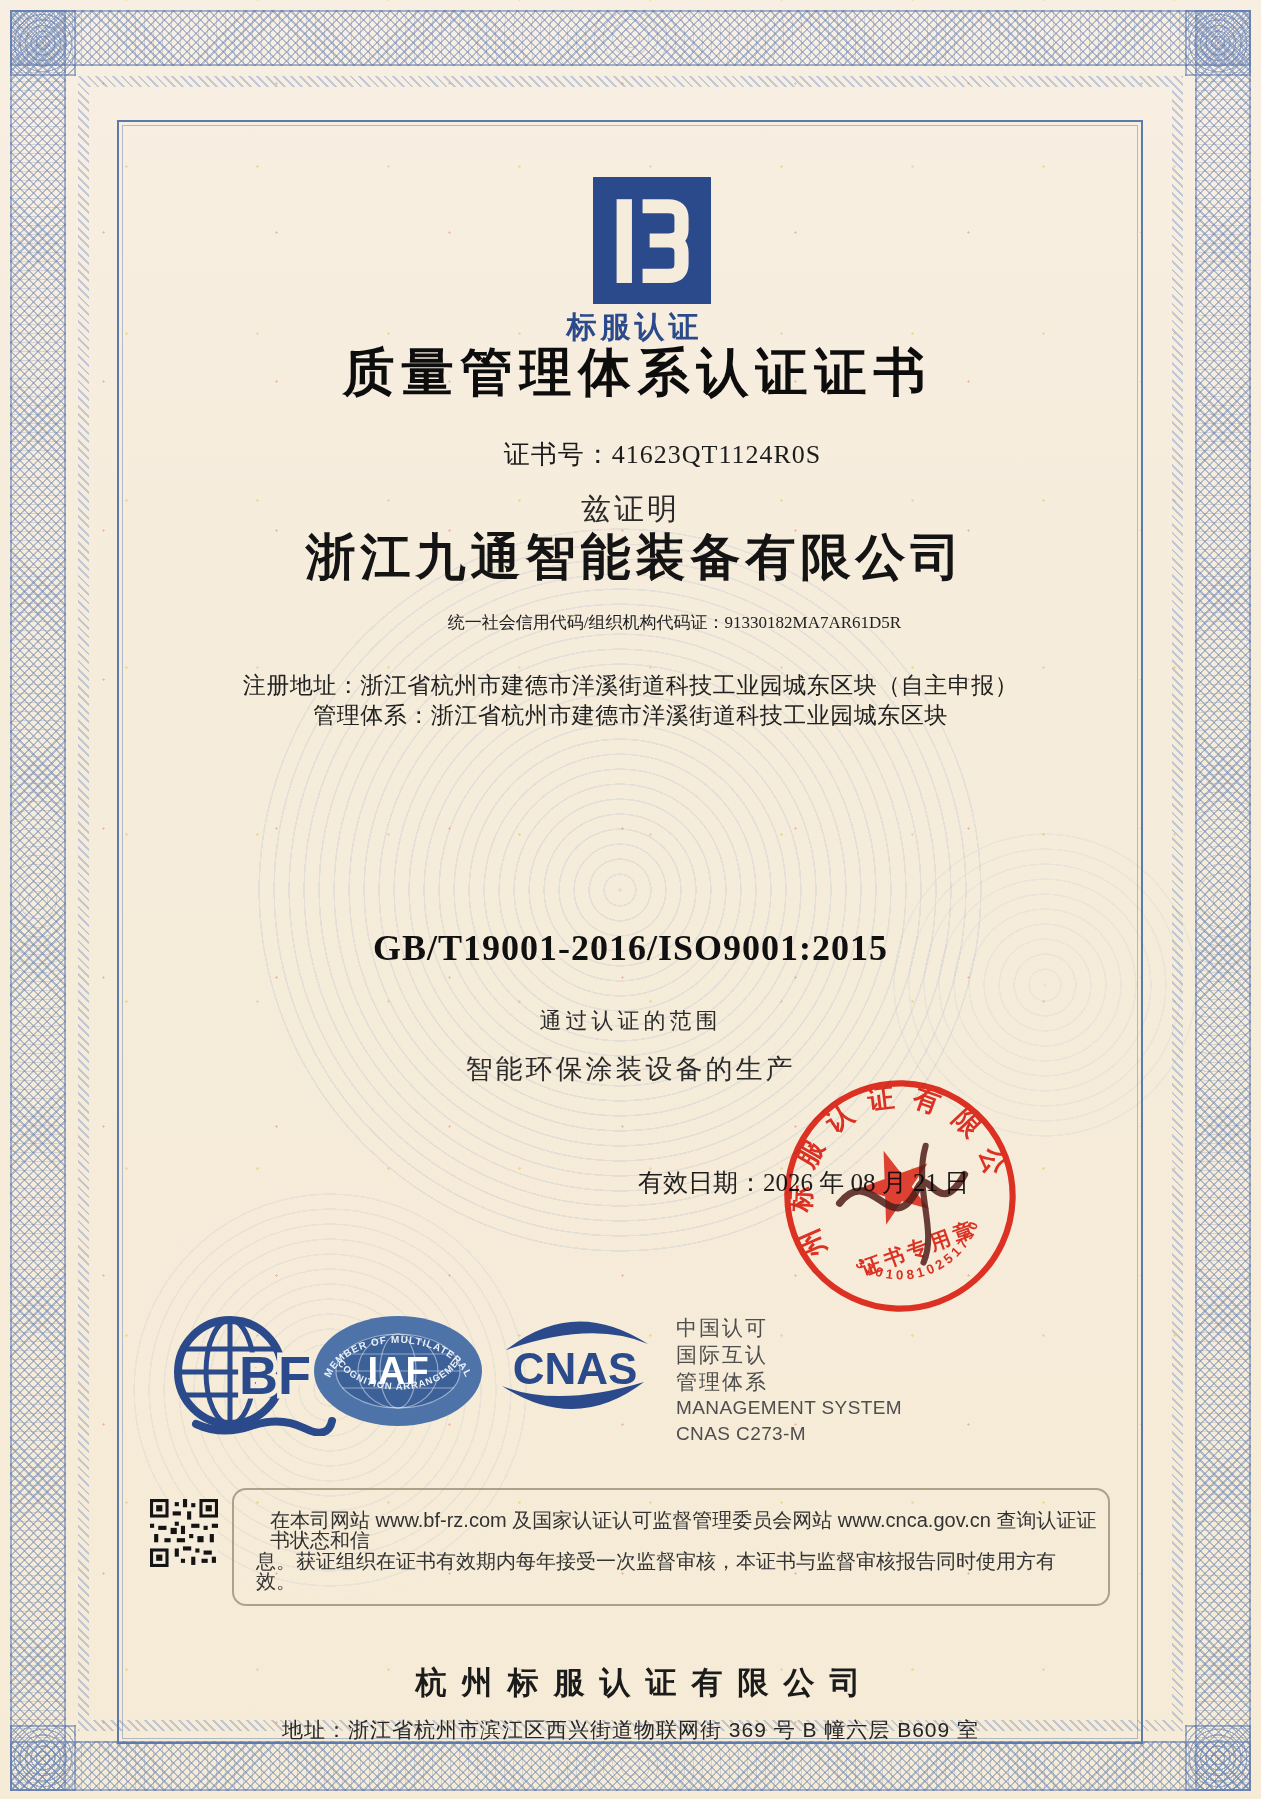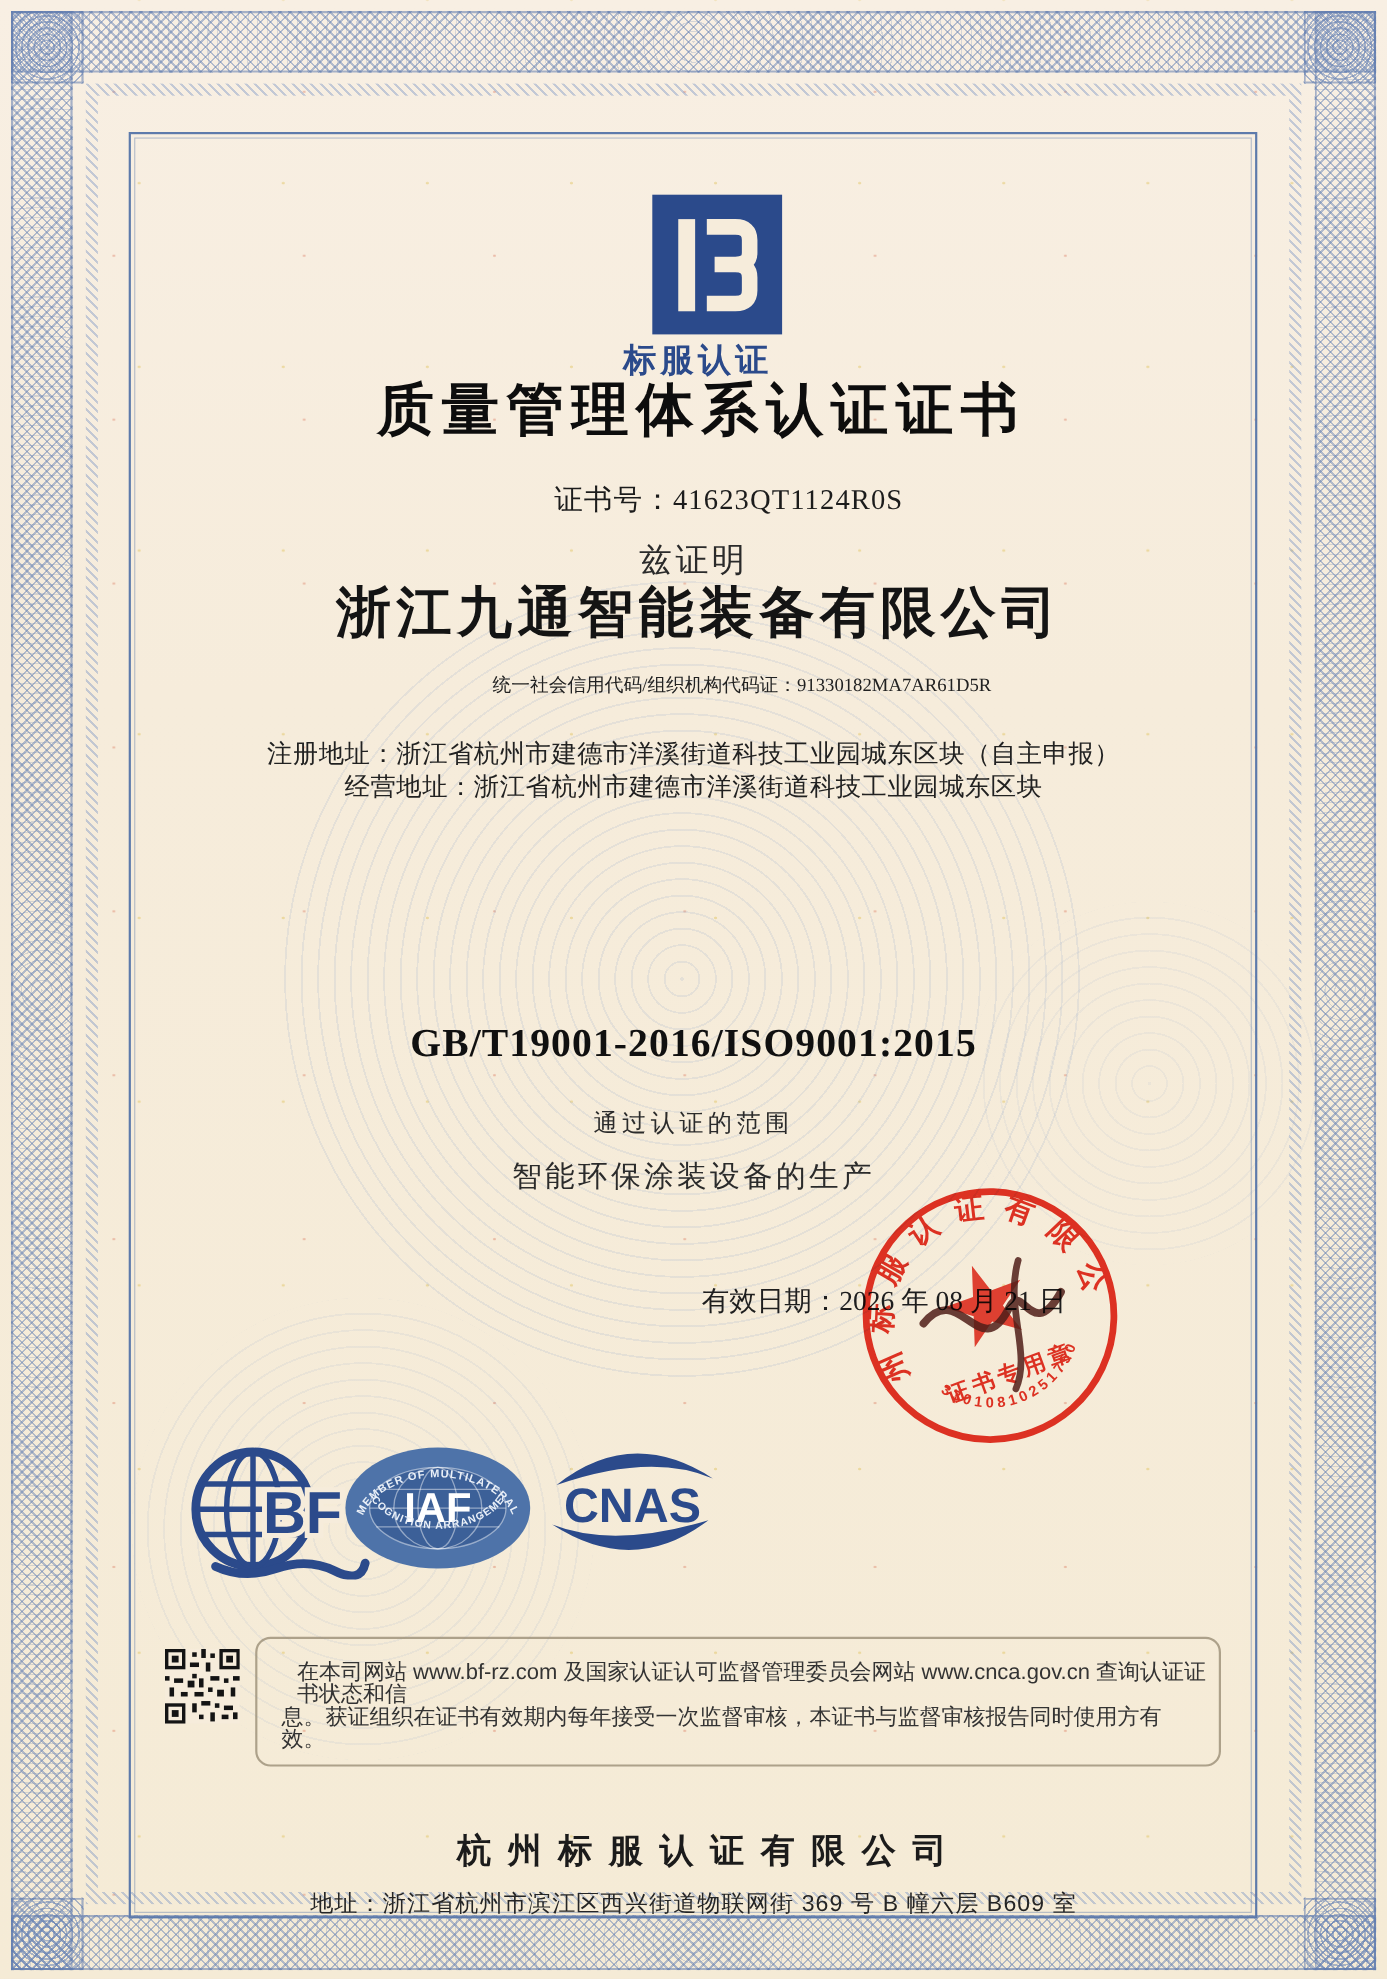--- a/index.html
+++ b/index.html
@@ -113,21 +113,21 @@
     </svg>
   </div>
   <div class="abs center logo-caption">标服认证</div>
 
   <div class="abs center title">质量管理体系认证证书</div>
   <div class="abs center cert-no serif">证书号：41623QT1124R0S</div>
   <div class="abs center hereby">兹证明</div>
   <div class="abs center company">浙江九通智能装备有限公司</div>
   <div class="abs center credit serif">统一社会信用代码/组织机构代码证：91330182MA7AR61D5R</div>
   <div class="abs center addr1 serif">注册地址：浙江省杭州市建德市洋溪街道科技工业园城东区块（自主申报）</div>
-  <div class="abs center addr2 serif">经营地址：浙江省杭州市建德市洋溪街道科技工业园城东区块</div>
+  <div class="abs center addr2 serif">管理体系：浙江省杭州市建德市洋溪街道科技工业园城东区块</div>
 
   <div class="abs center std-value serif">GB/T19001-2016/ISO9001:2015</div>
   <div class="abs center scope-heading serif">通过认证的范围</div>
   <div class="abs center scope-value serif">智能环保涂装设备的生产</div>
 
   <div class="abs date valid serif">有效日期：2026 年 08 月 21 日</div>
 
   <svg class="logo-svg bf-logo" viewBox="0 0 182 126">
     <circle cx="74" cy="62" r="52" fill="none" stroke="#2b4a8b" stroke-width="8"></circle>
     <ellipse cx="74" cy="62" rx="24" ry="52" fill="none" stroke="#2b4a8b" stroke-width="5"></ellipse>
@@ -162,20 +162,27 @@
       <textPath href="#iafBot" startOffset="50%" text-anchor="middle">RECOGNITION ARRANGEMENT</textPath>
     </text>
   </svg>
 
   <svg class="logo-svg cnas-logo" viewBox="0 0 162 118">
     <path d="M12 44 Q 80 -10 154 38 Q 98 14 12 44 Z" fill="#2b4a8b"></path>
     <path d="M150 76 Q 82 128 8 80 Q 64 102 150 76 Z" fill="#2b4a8b"></path>
     <text x="81" y="78" text-anchor="middle" font-size="44" font-weight="800" fill="#2b4a8b">CNAS</text>
   </svg>
 
+  <div class="abs cnas-caption">
+    <div class="zh">中国认可</div>
+    <div class="zh">国际互认</div>
+    <div class="zh">管理体系</div>
+    <div class="en">MANAGEMENT SYSTEM</div>
+    <div class="en">CNAS C273-M</div>
+  </div>
 
   <svg class="logo-svg seal" viewBox="0 0 250 250">
     <g transform="rotate(-20 125 125)">
       <circle cx="125" cy="125" r="110" fill="none" stroke="#e42a1c" stroke-width="6"></circle>
       <defs>
         <path id="sealArc" d="M 48,168 A 88,88 0 1 1 202,168"></path>
         <path id="sealNum" d="M 62,176 A 80,80 0 0 0 188,176"></path>
       </defs>
       <text font-size="26" font-weight="700" fill="#e42a1c" letter-spacing="15">
         <textPath href="#sealArc" startOffset="50%" text-anchor="middle">杭州标服认证有限公司</textPath>

